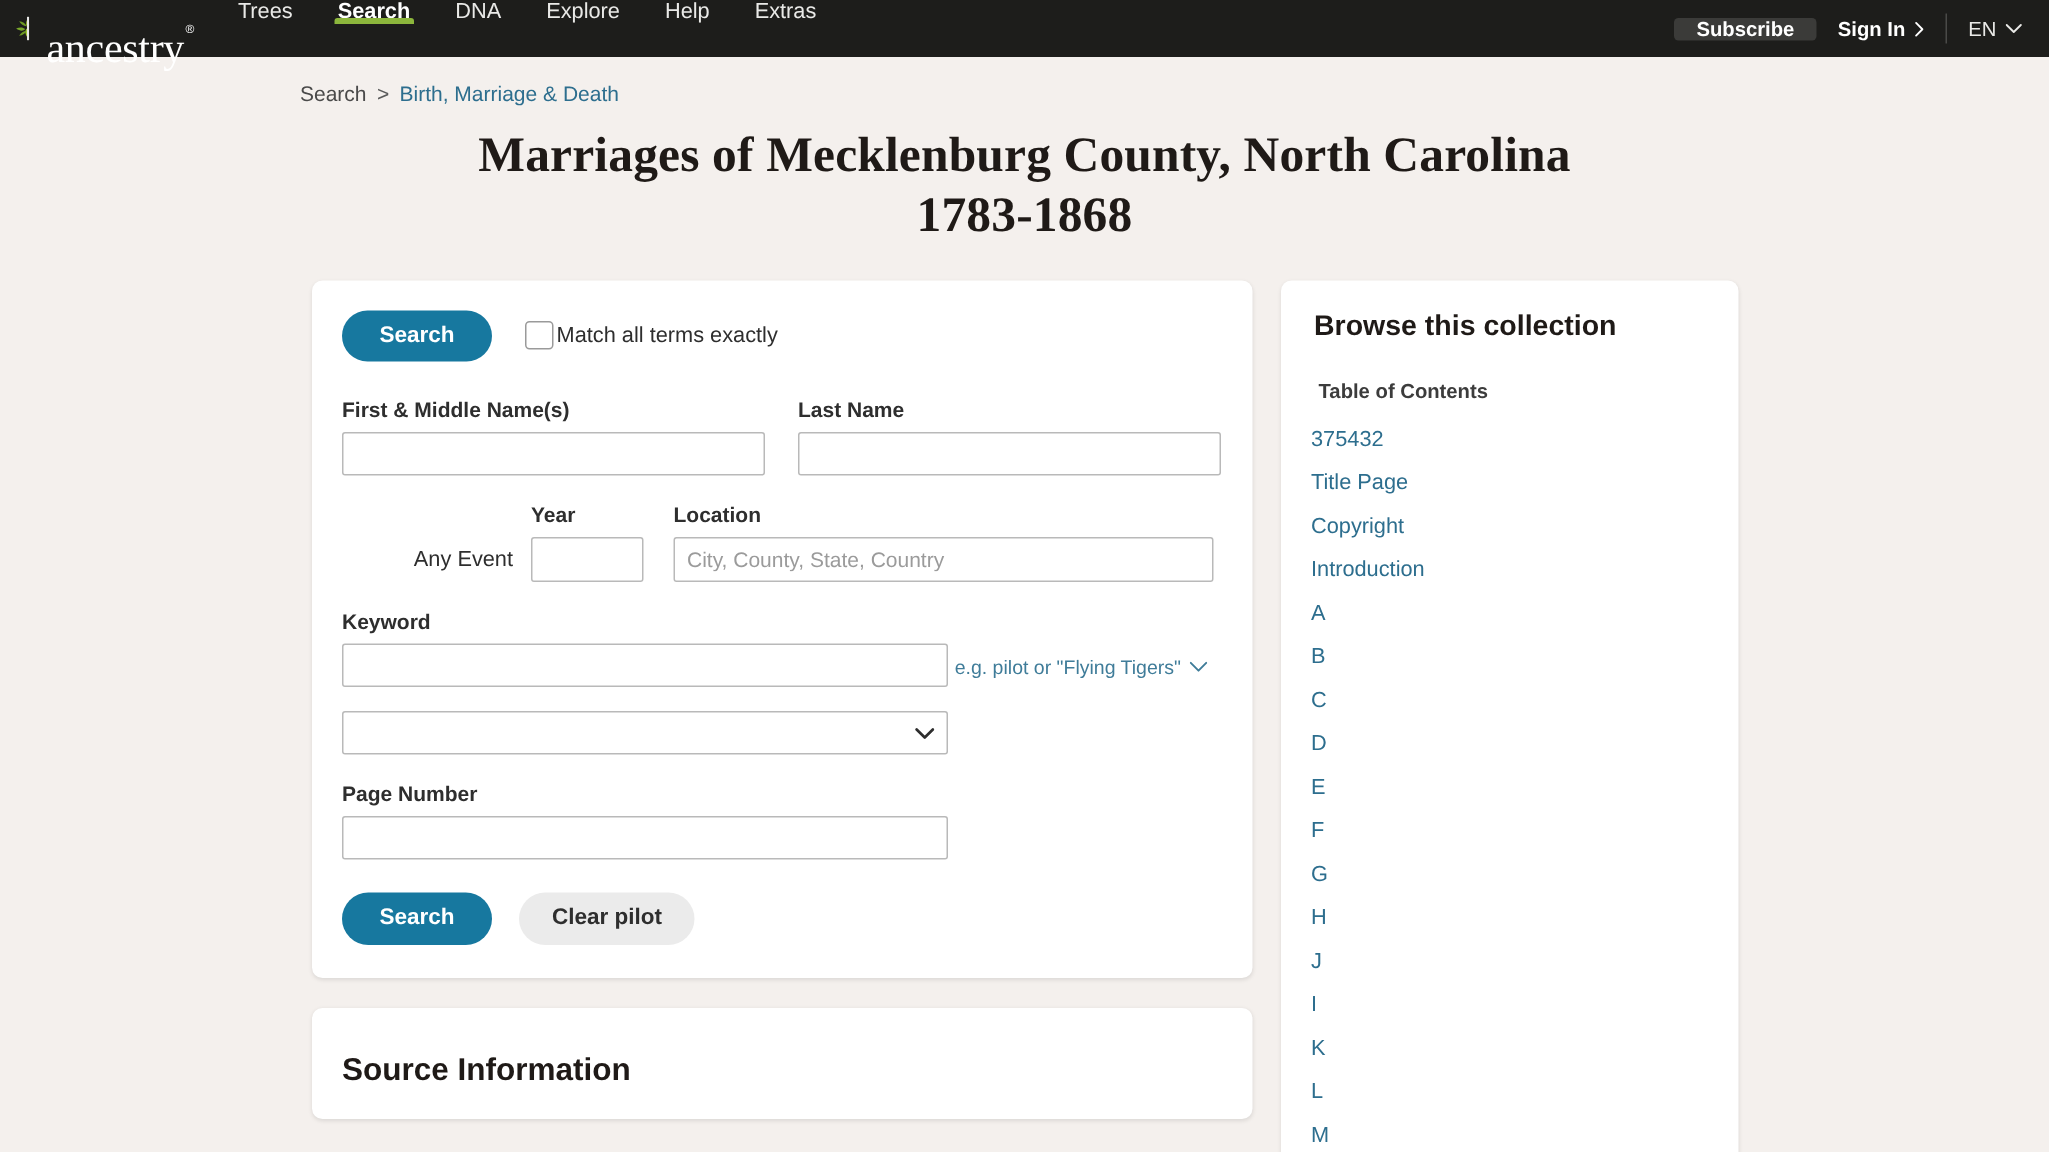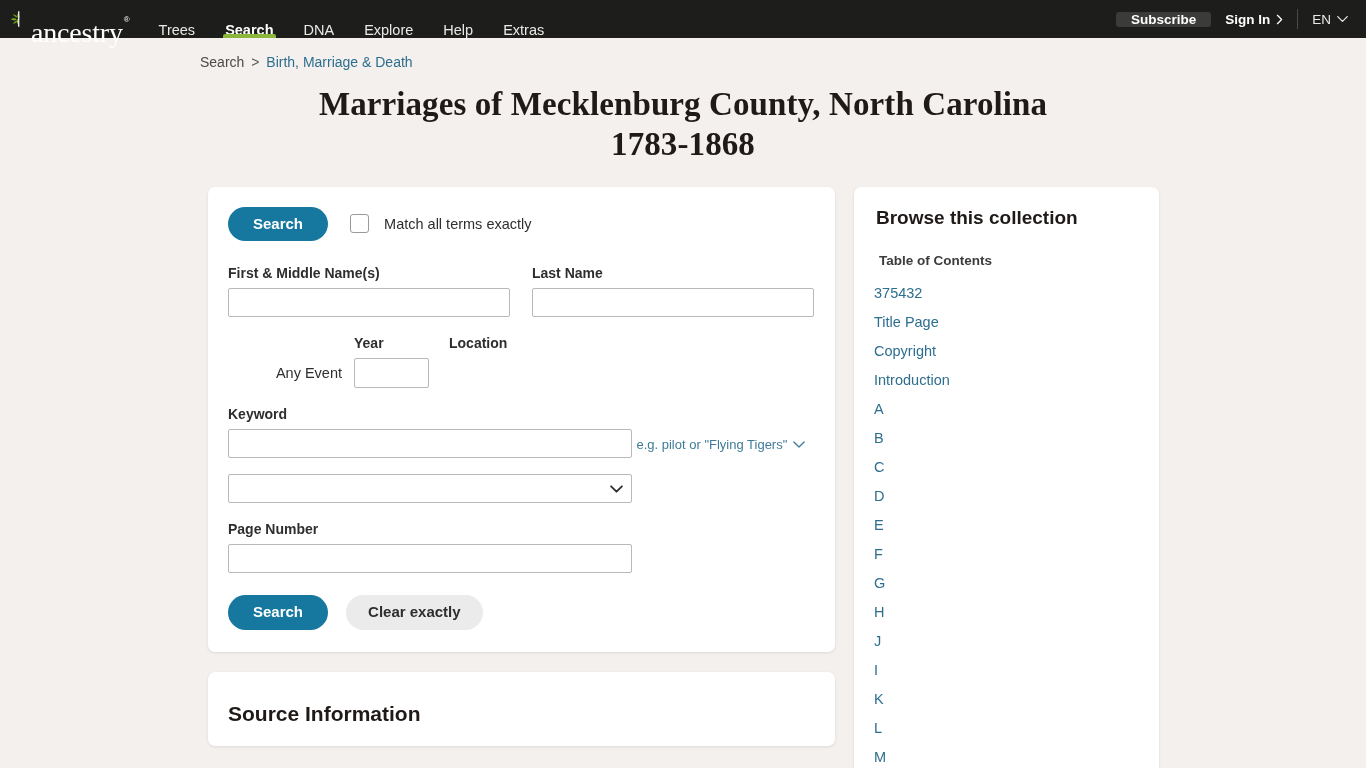--- a/index.html
+++ b/index.html
@@ -38,21 +38,21 @@
     position: relative;
     top: 14px;
   }
   .logo-tm {
     font-family: "Liberation Sans", sans-serif;
     font-size: 8px;
     color: #ffffff;
     vertical-align: super;
     margin-left: 1px;
   }
-  .nav-items { display: flex; align-items: flex-end; }
+  .nav-items { display: flex; align-items: flex-start; }
   .nav-item {
     display: flex;
     align-items: center;
     padding: 0 15px;
     color: #e9e9e7;
     font-size: 14.5px;
     cursor: pointer;
     position: relative;
     white-space: nowrap;
   }
@@ -170,21 +170,21 @@
     color: #2e2e2e;
     font-size: 15px;
     font-weight: bold;
     border: none;
     border-radius: 18px;
     padding: 9px 22px;
     cursor: pointer;
     font-family: inherit;
     line-height: 1.1;
   }
-  .match-row { display: flex; align-items: center; gap: 15px; }
+  .match-row { display: flex; align-items: center; gap: 2px; }
   .checkbox {
     width: 19px; height: 19px;
     border: 1px solid #9a9a9a;
     border-radius: 3px;
     background: #fff;
     cursor: pointer;
     flex: none;
   }
   .match-label { font-size: 14.5px; color: #2e2e2e; cursor: pointer; }
 
@@ -397,20 +397,23 @@
             </div>
           <div class="sp-loc">
               <label class="field-label">Location</label>
             </div>
         </div>
         <div class="event-inputs">
           <div class="any-event">Any Event</div>
           <div class="year-wrap">
             <input class="txt" type="text" style="">
           </div>
+          <div class="loc-wrap">
+            <input class="txt" type="text" placeholder="City, County, State, Country" style="">
+          </div>
         </div>
       </div>
 
       <div class="keyword-block">
         <label class="field-label">Keyword</label>
         <input class="txt" type="text" placeholder="" style="">
         <div class="hint">
           <span>e.g. pilot or "Flying Tigers"</span>
           <span>
             <svg viewBox="0 0 14 10" width="12" height="9" aria-hidden="true">
@@ -433,21 +436,21 @@
         </div>
       </div>
 
       <div class="page-block">
         <label class="field-label">Page Number</label>
         <input class="txt" type="text" placeholder="" style="">
       </div>
 
       <div class="btn-row">
         <button class="btn-primary">Search</button>
-        <button class="btn-secondary">Clear exactly</button>
+        <button class="btn-secondary">Clear pilot</button>
       </div>
 
     </div>
 
     <div class="card card-source">
       <h2 class="source-title">Source Information</h2>
     </div>
 
   </div>
 

